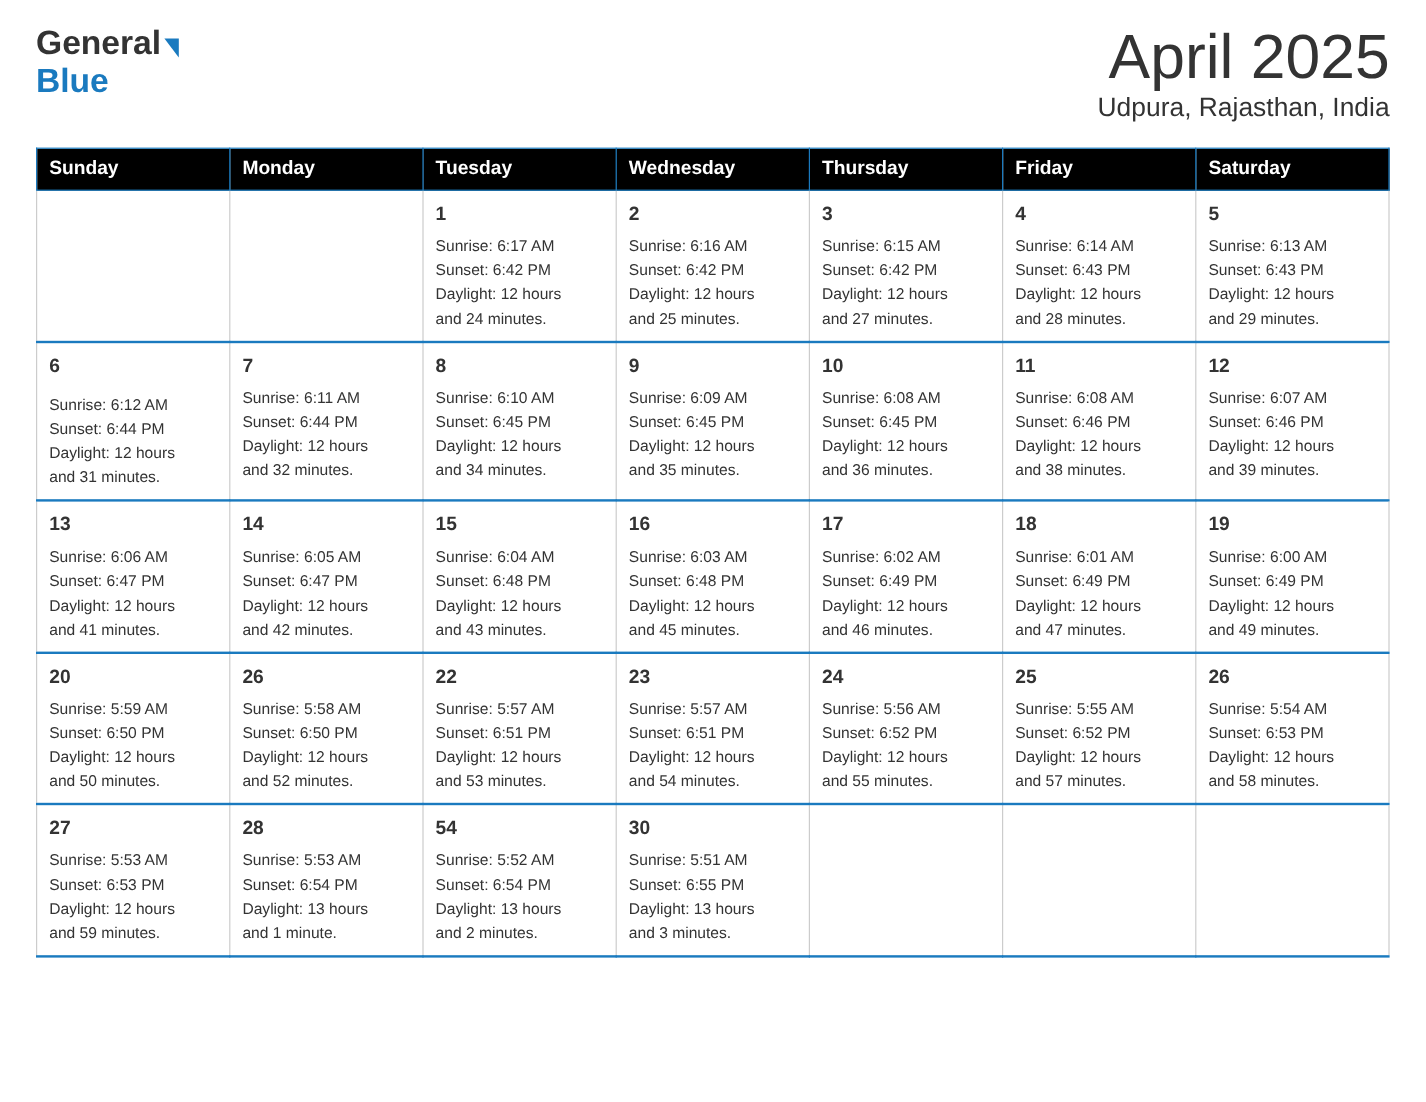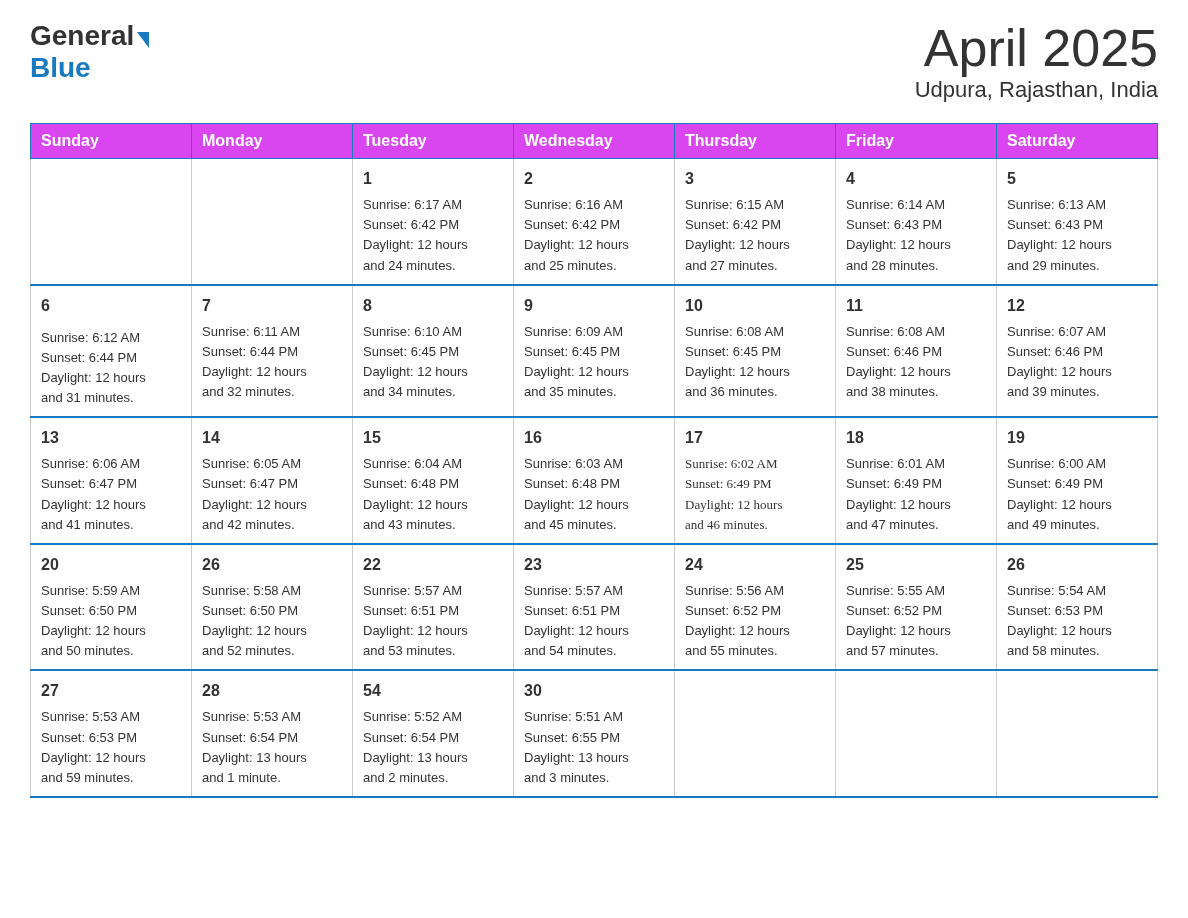--- a/index.html
+++ b/index.html
@@ -30,21 +30,21 @@
     .calendar-subtitle {
       font-size: 22px;
       color: #333;
       font-weight: 400;
     }
     .calendar {
       width: 100%;
       border-collapse: collapse;
     }
     .calendar thead th {
-      background: #d946ef;
+      background: #000000;
       color: #fff;
       padding: 8px 10px;
       font-size: 16px;
       font-weight: 600;
       text-align: left;
       border: 1px solid #1a7abf;
     }
     .calendar tbody td {
       vertical-align: top;
       padding: 8px 10px;
@@ -249,21 +249,21 @@
         </td>
         <td>
           <span class="day-number">16</span>
           <div class="day-info" style="white-space: pre-line;">Sunrise: 6:03 AM
 Sunset: 6:48 PM
 Daylight: 12 hours
 and 45 minutes.</div>
         </td>
         <td>
           <span class="day-number">17</span>
-          <div class="day-info" style="white-space: pre-line; font-family: Liberation Serif, serif;">Sunrise: 6:02 AM
+          <div class="day-info" style="white-space: pre-line;">Sunrise: 6:02 AM
 Sunset: 6:49 PM
 Daylight: 12 hours
 and 46 minutes.</div>
         </td>
         <td>
           <span class="day-number">18</span>
           <div class="day-info" style="white-space: pre-line;">Sunrise: 6:01 AM
 Sunset: 6:49 PM
 Daylight: 12 hours
 and 47 minutes.</div>

